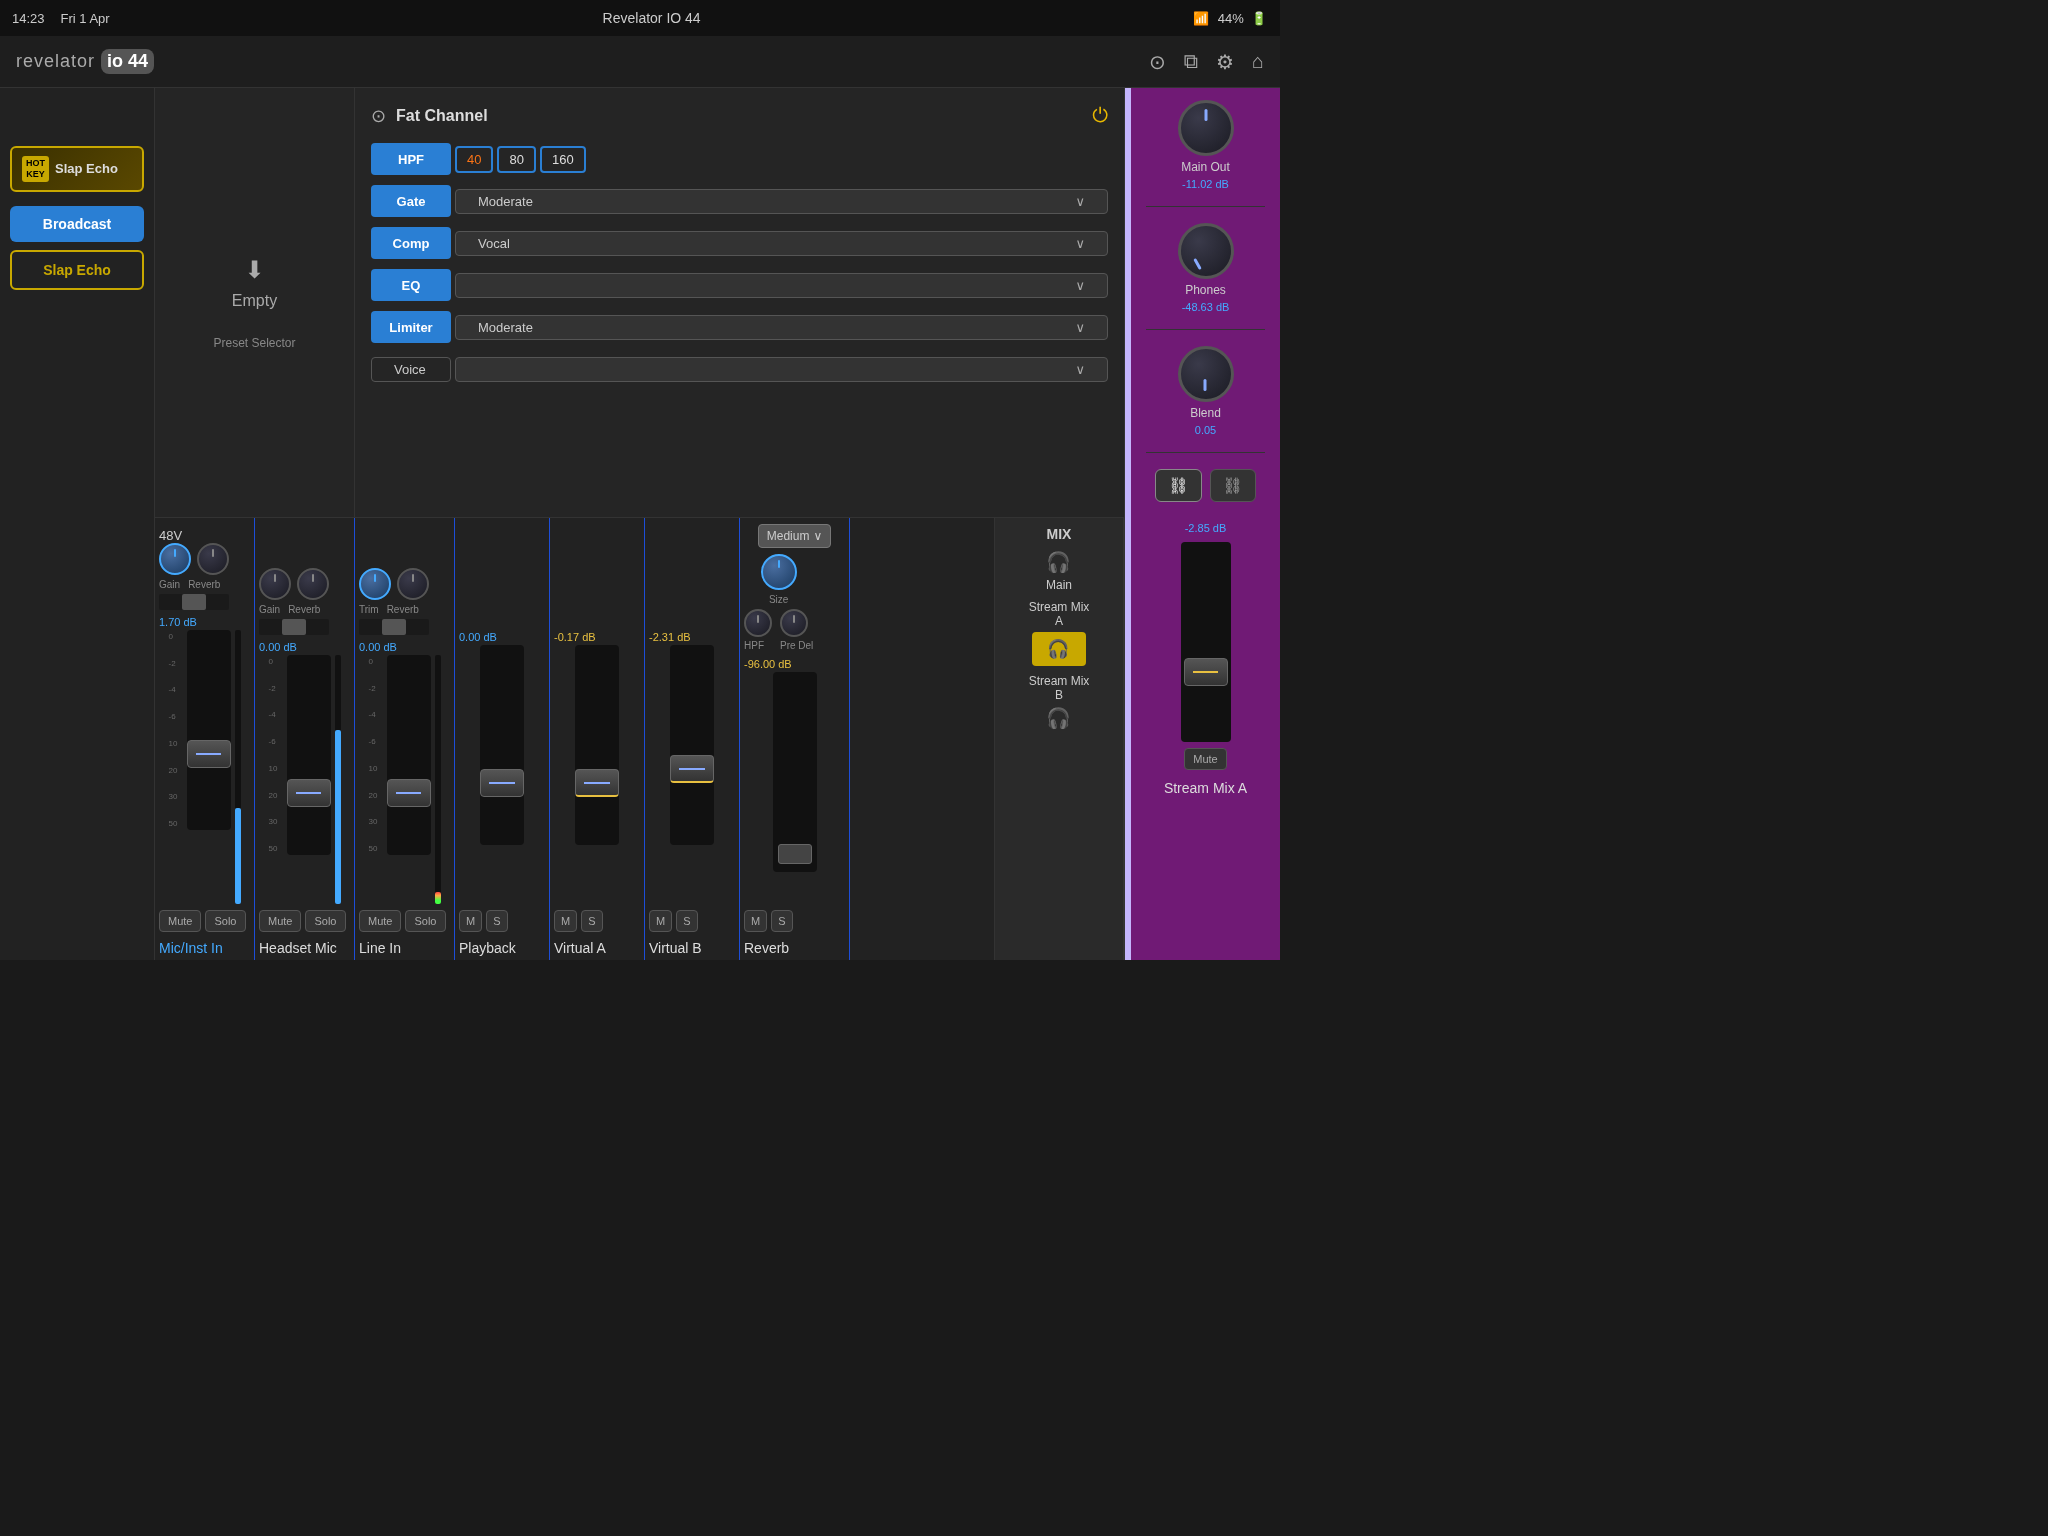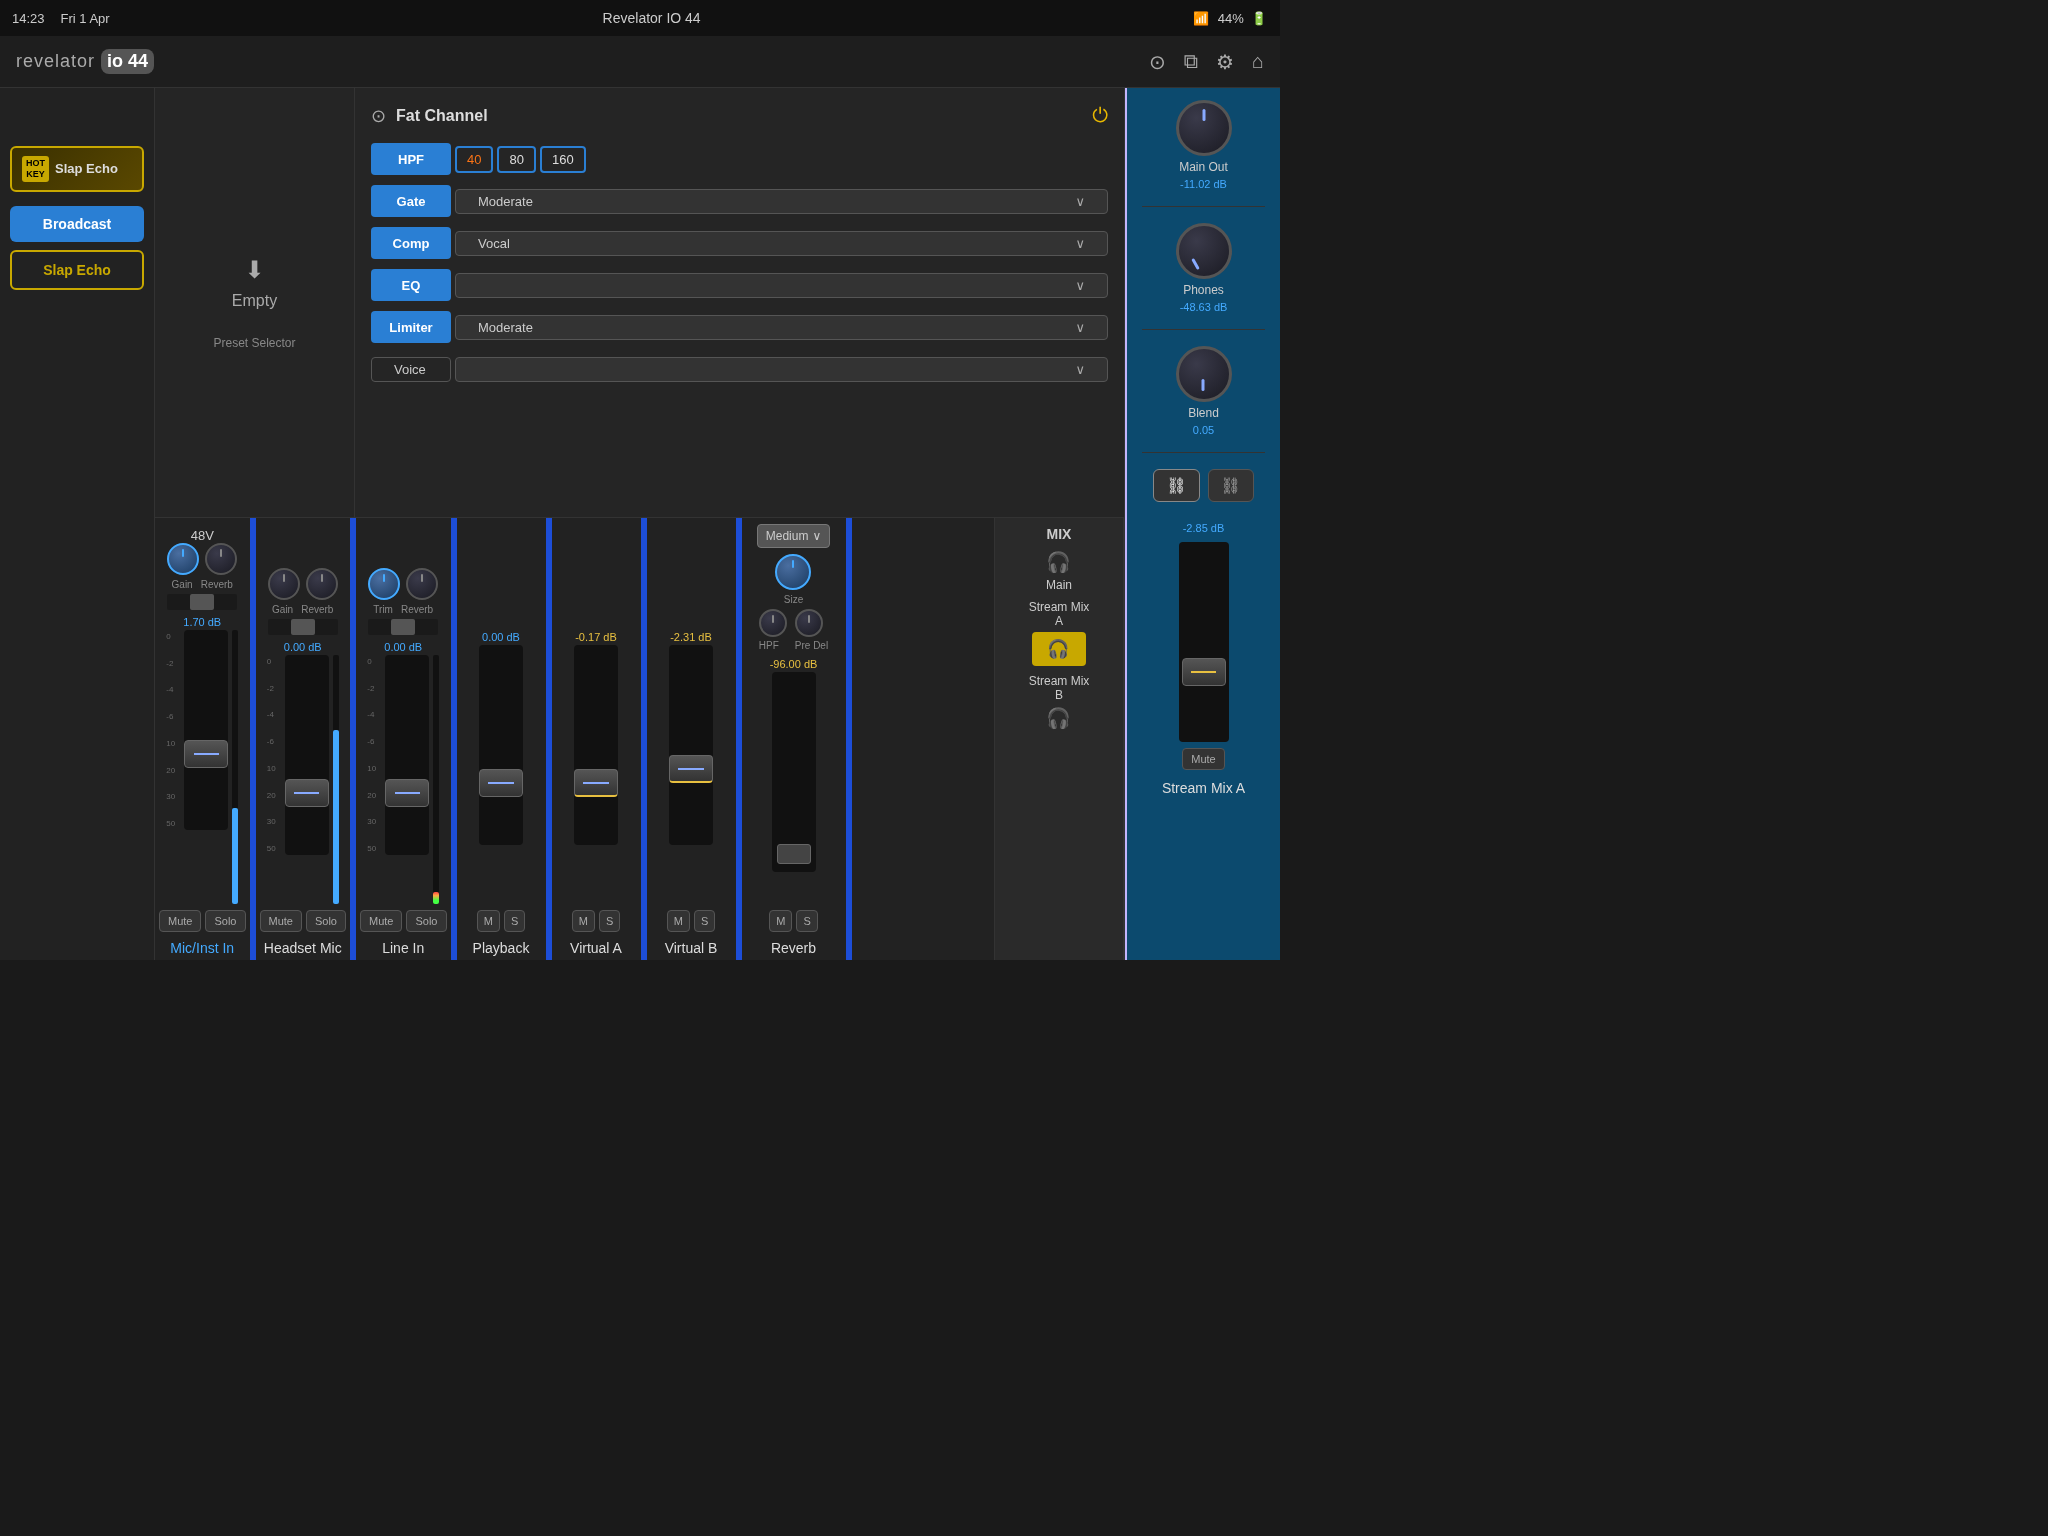--- a/index.html
+++ b/index.html
@@ -227,26 +227,26 @@
     
     .mixer-section {
       flex: 1;
       display: flex;
       overflow: hidden;
     }
 
     
     .right-panel {
       width: 155px;
-      background: #0c4a6e;
+      background: #701a75;
       display: flex;
       flex-direction: column;
       align-items: center;
       padding: 12px 8px;
-      border-left: 2px solid #c4b5fd;
+      border-left: 6px solid #c4b5fd;
       gap: 16px;
       flex-shrink: 0;
     }
     .main-knob-section { display: flex; flex-direction: column; align-items: center; gap: 4px; }
     .main-knob {
       width: 56px;
       height: 56px;
       border-radius: 50%;
       background: radial-gradient(circle at 35% 30%, #3a3a4a, #1a1a22);
       border: 3px solid #555;
@@ -274,22 +274,22 @@
     
     .mixer-channels {
       display: flex;
       flex: 1;
       background: #222;
       overflow-x: auto;
     }
     .channel {
       display: flex;
       flex-direction: column;
-      align-items: center;
-      border-right: 6px solid #1d4ed8;
+      align-items: flex-start;
+      border-right: 1px solid #1d4ed8;
       padding: 6px 4px 0;
       min-width: 90px;
       position: relative;
     }
     .channel-knobs { display: flex; gap: 6px; margin-bottom: 4px; }
     .small-knob {
       width: 32px;
       height: 32px;
       border-radius: 50%;
       background: radial-gradient(circle at 35% 30%, #3a3a4a, #1a1a22);

